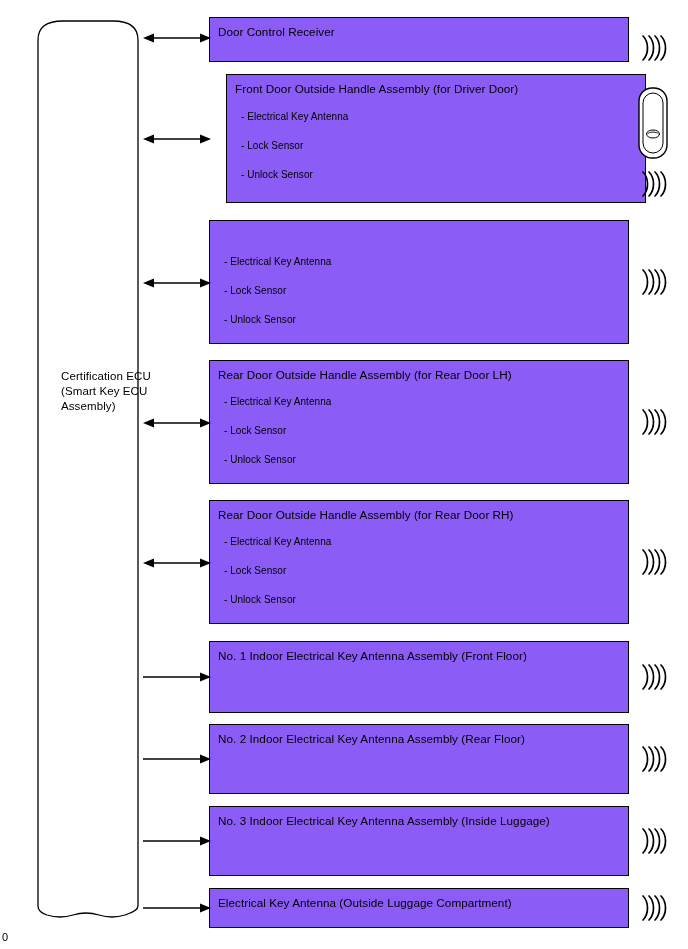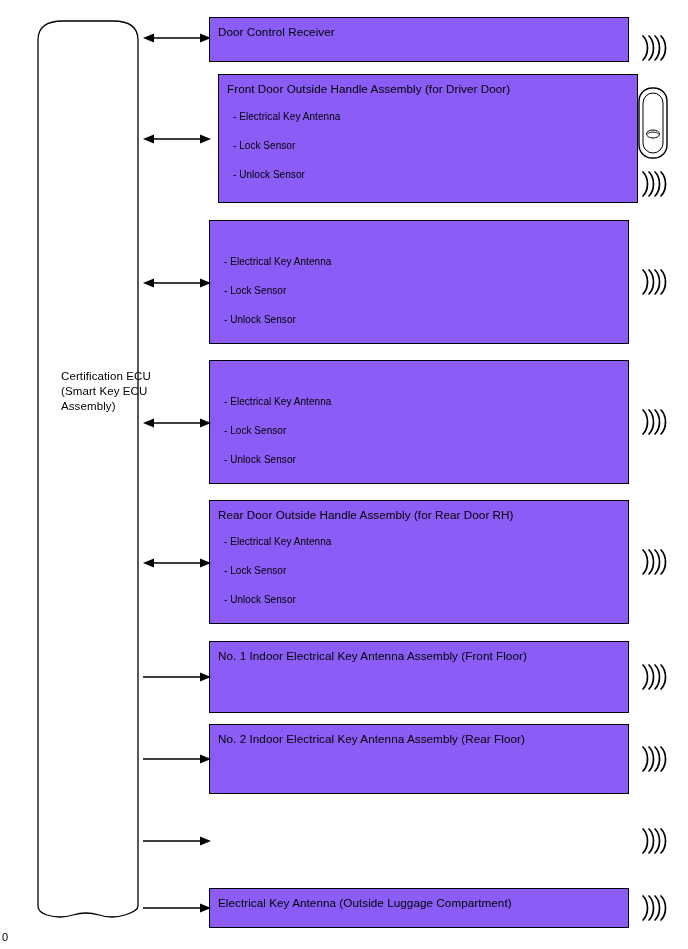--- a/index.html
+++ b/index.html
@@ -115,21 +115,21 @@
     <svg width="32" height="32" viewBox="0 0 32 32">
       <g fill="none" stroke="#000" stroke-width="1.7" stroke-linecap="round">
         <path d="M6,4 C12,10 12,22 6,28"></path>
         <path d="M12,4 C18,10 18,22 12,28"></path>
         <path d="M18,4 C24,10 24,22 18,28"></path>
         <path d="M24,4 C30,10 30,22 24,28"></path>
       </g>
     </svg>
   </div>
 
-  <div class="box" style="left:218px; top:74px; width:420px; height:129px;">
+  <div class="box" style="left:226px; top:74px; width:420px; height:129px;">
     <div class="box-title">Front Door Outside Handle Assembly (for Driver Door)</div>
     <div class="box-sub" style="top:36px;">- Electrical Key Antenna</div>
     <div class="box-sub" style="top:65px;">- Lock Sensor</div>
     <div class="box-sub" style="top:94px;">- Unlock Sensor</div>
   </div>
   <div class="conn" style="left:143px; top:133px; width:68px;">
     <svg width="68" height="12" viewBox="0 0 68 12">
       <line x1="8" y1="6" x2="60" y2="6" stroke="#000" stroke-width="1.6"></line>
       <polygon points="0,6 11,1.5 11,10.5" fill="#000"></polygon>
       <polygon points="68,6 57,1.5 57,10.5" fill="#000"></polygon>
@@ -171,20 +171,21 @@
       <g fill="none" stroke="#000" stroke-width="1.7" stroke-linecap="round">
         <path d="M6,4 C12,10 12,22 6,28"></path>
         <path d="M12,4 C18,10 18,22 12,28"></path>
         <path d="M18,4 C24,10 24,22 18,28"></path>
         <path d="M24,4 C30,10 30,22 24,28"></path>
       </g>
     </svg>
   </div>
 
   <div class="box" style="left:209px; top:360px; width:420px; height:124px;">
+    <div class="box-title">Rear Door Outside Handle Assembly (for Rear Door LH)</div>
     <div class="box-sub" style="top:35px;">- Electrical Key Antenna</div>
     <div class="box-sub" style="top:64px;">- Lock Sensor</div>
     <div class="box-sub" style="top:93px;">- Unlock Sensor</div>
   </div>
   <div class="conn" style="left:143px; top:417px; width:68px;">
     <svg width="68" height="12" viewBox="0 0 68 12">
       <line x1="8" y1="6" x2="60" y2="6" stroke="#000" stroke-width="1.6"></line>
       <polygon points="0,6 11,1.5 11,10.5" fill="#000"></polygon>
       <polygon points="68,6 57,1.5 57,10.5" fill="#000"></polygon>
     </svg>
@@ -257,20 +258,23 @@
     <svg width="32" height="32" viewBox="0 0 32 32">
       <g fill="none" stroke="#000" stroke-width="1.7" stroke-linecap="round">
         <path d="M6,4 C12,10 12,22 6,28"></path>
         <path d="M12,4 C18,10 18,22 12,28"></path>
         <path d="M18,4 C24,10 24,22 18,28"></path>
         <path d="M24,4 C30,10 30,22 24,28"></path>
       </g>
     </svg>
   </div>
 
+  <div class="box" style="left:209px; top:806px; width:420px; height:70px;">
+    <div class="box-title">No. 3 Indoor Electrical Key Antenna Assembly (Inside Luggage)</div>
+  </div>
   <div class="conn" style="left:143px; top:835px; width:68px;">
     <svg width="68" height="12" viewBox="0 0 68 12">
       <line x1="0" y1="6" x2="60" y2="6" stroke="#000" stroke-width="1.6"></line>
       <polygon points="68,6 57,1.5 57,10.5" fill="#000"></polygon>
     </svg>
   </div>
   <div class="wave" style="left:637px; top:825px;">
     <svg width="32" height="32" viewBox="0 0 32 32">
       <g fill="none" stroke="#000" stroke-width="1.7" stroke-linecap="round">
         <path d="M6,4 C12,10 12,22 6,28"></path>

